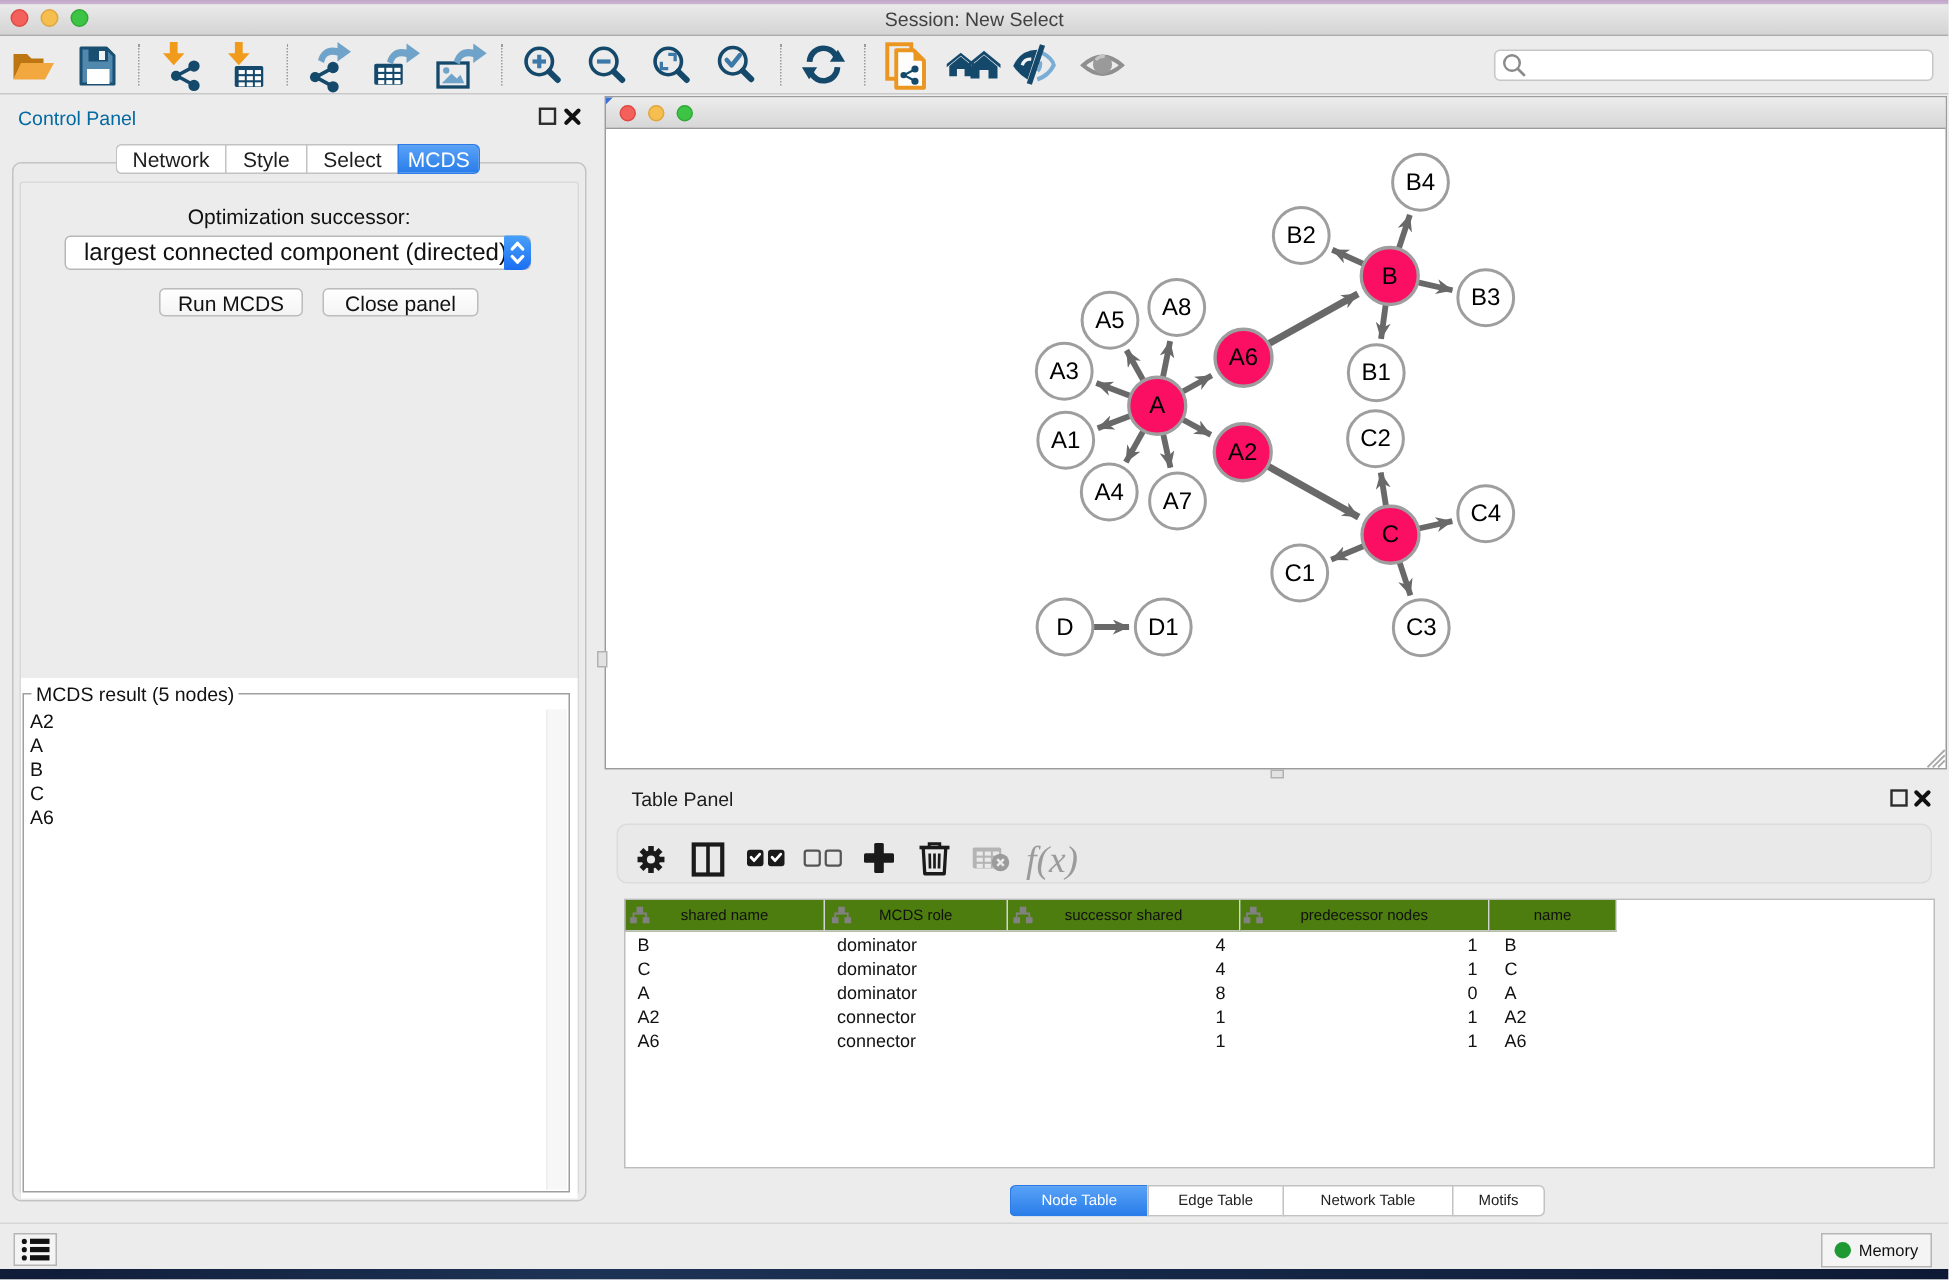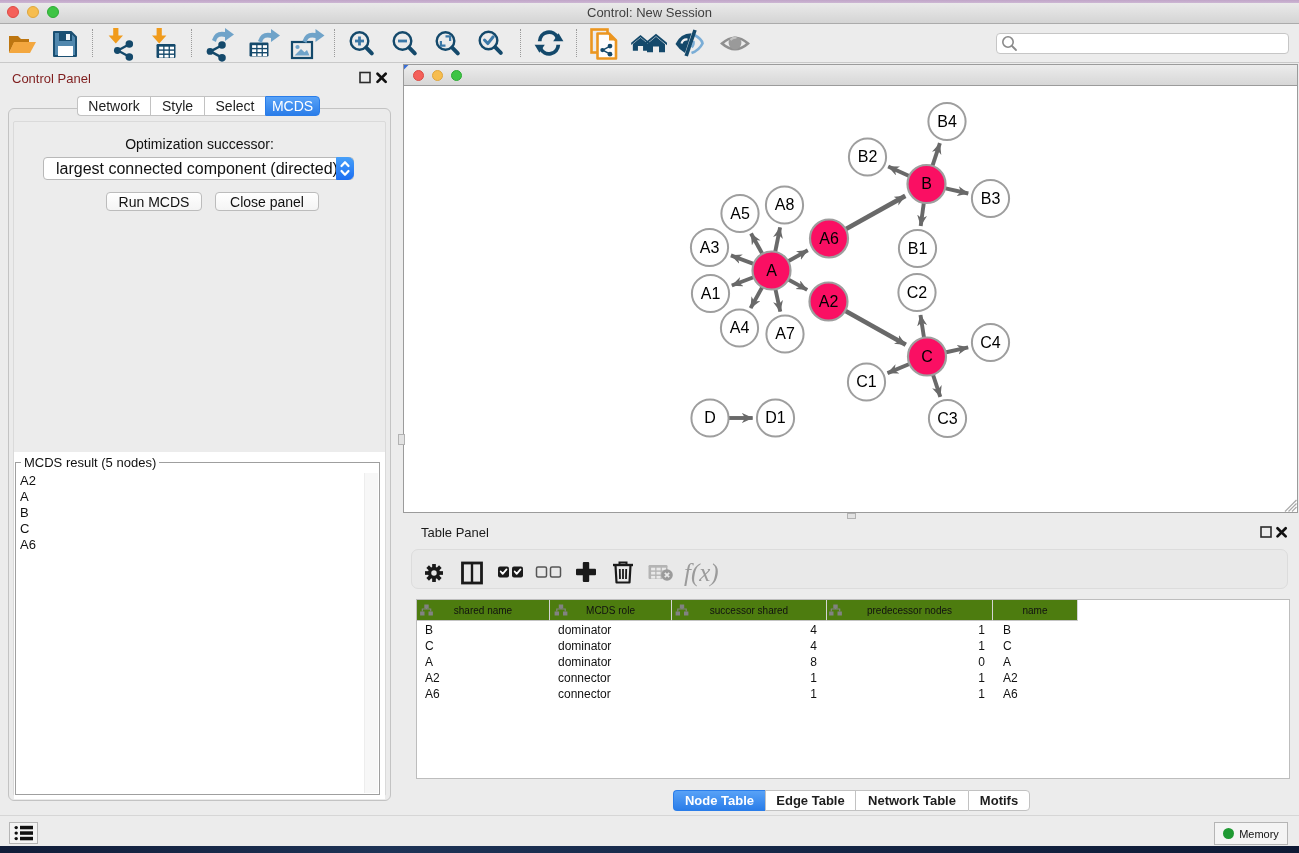--- a/index.html
+++ b/index.html
@@ -12,21 +12,21 @@
 #titlebar { left:0; top:3px; width:1299px; height:21px; background:linear-gradient(#eaeaea,#d4d4d4); border-bottom:1px solid #ababab; }
 #title { left:0; top:5px; width:1299px; text-align:center; font-size:13px; color:#404040; }
 .tl { border-radius:50%; }
 
 
 #toolbar { left:0; top:24px; width:1299px; height:39px; background:#ececec; border-bottom:1px solid #c9c9c9; }
 .sep { position:absolute; top:29px; height:28px; width:0; border-left:1px dotted #9a9a9a; }
 #searchbox { left:996px; top:33px; width:293px; height:21px; background:#fff; border:1px solid #c6c6c6; border-radius:4px; }
 
 
-#cp-title { left:12px; top:71px; font-size:13px; color:#7f1d1d; }
+#cp-title { left:12px; top:71px; font-size:13px; color:#0369a1; }
 #cp-pane { left:8px; top:108px; width:383px; height:693px; background:#ebebeb; border:1px solid #c3c3c3; border-radius:6px; }
 #cp-inner { left:13px; top:121px; width:373px; height:675px; border:1px solid #dadada; border-radius:2px; background:#ececec; }
 
 .tabbar { display:flex; }
 #cp-tabs { left:77px; top:96px; height:20px; }
 .tab { height:20px; font-size:14px; color:#1d1d1d; background:#fff; border:1px solid #c2c2c2; border-right:none; display:flex; align-items:center; justify-content:center; }
 .tab.first { border-radius:4px 0 0 4px; }
 .tab.last { border-radius:0 4px 4px 0; border-right:1px solid #c2c2c2; }
 .tab.sel { background:linear-gradient(#58a2f7,#2a7de9); color:#fff; border-color:#2a7de9; }
 
@@ -49,33 +49,33 @@
 #win-title { position:absolute; left:0; top:4px; width:100%; text-align:center; font-size:13px; color:#2d2d2d; }
 
 
 #tp-title { left:421px; top:525px; font-size:13px; color:#1c1c1c; }
 #tp-toolbar { left:411px; top:549px; width:877px; height:40px; background:#e9e9e9; border:1px solid #dcdcdc; border-radius:7px; }
 #tbl { left:416px; top:599px; width:874px; height:180px; background:#fff; border:1px solid #bdbdbd; }
 .th { position:absolute; top:0; height:21px; background:#4d7c0f; border-right:1px solid #d4d4d4; border-bottom:1px solid #c4c4c4; font-size:10px; color:#111; display:flex; align-items:center; justify-content:center; }
 .td { position:absolute; font-size:12px; color:#111; height:16px; line-height:16px; }
 
 #bot-tabs { left:673px; top:790px; height:21px; }
-.btab { height:21px; font-size:13px;font-weight:bold; }
+.btab { height:21px; font-size:10px; }
 
 
 #statusbar { left:0; top:815px; width:1299px; height:31px; background:#ececec; border-top:1px solid #d6d6d6; }
 #sb-btn { left:9px; top:822px; width:29px; height:22px; background:#f4f4f4; border:1px solid #b5b5b5; }
 #mem-btn { left:1214px; top:822px; width:74px; height:23px; background:#f4f4f4; border:1px solid #b5b5b5; font-size:11px; color:#111; display:flex; align-items:center; justify-content:center; gap:5px; }
 #darkstrip { left:0; top:846px; width:1299px; height:7px; background:linear-gradient(90deg,#101c38,#1d3356 30%,#152747 60%,#0e1a35); }
 </style>
 </head>
 <body>
 <div id="topstrip" class="abs"></div>
 <div id="titlebar" class="abs"></div>
-<div id="title" class="abs">Control: New Session</div>
+<div id="title" class="abs">Session: New Select</div>
 <div class="abs tl" style="left:7px;top:6px;width:12px;height:12px;background:#f4605a;border:1px solid #dd4a44;"></div>
 <div class="abs tl" style="left:27px;top:6px;width:12px;height:12px;background:#f6bd4f;border:1px solid #dfa63c;"></div>
 <div class="abs tl" style="left:47px;top:6px;width:12px;height:12px;background:#3ec444;border:1px solid #2eaa35;"></div>
 
 <div id="toolbar" class="abs"></div>
 <div class="sep" style="left:92px;"></div>
 <div class="sep" style="left:191px;"></div>
 <div class="sep" style="left:334px;"></div>
 <div class="sep" style="left:520px;"></div>
 <div class="sep" style="left:576px;"></div>

